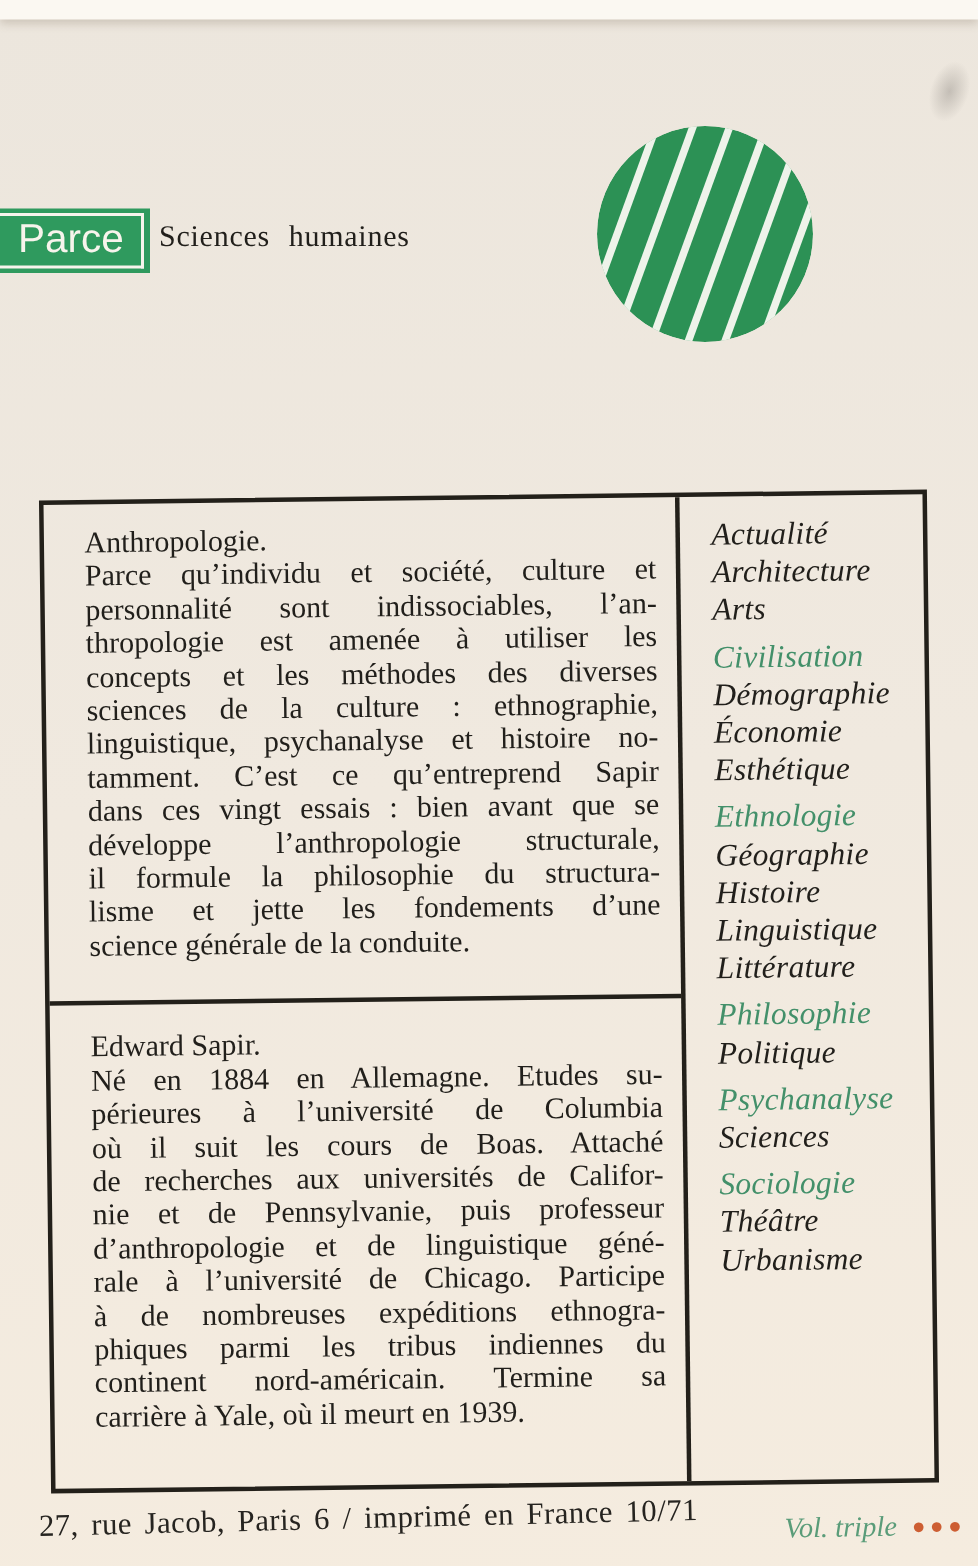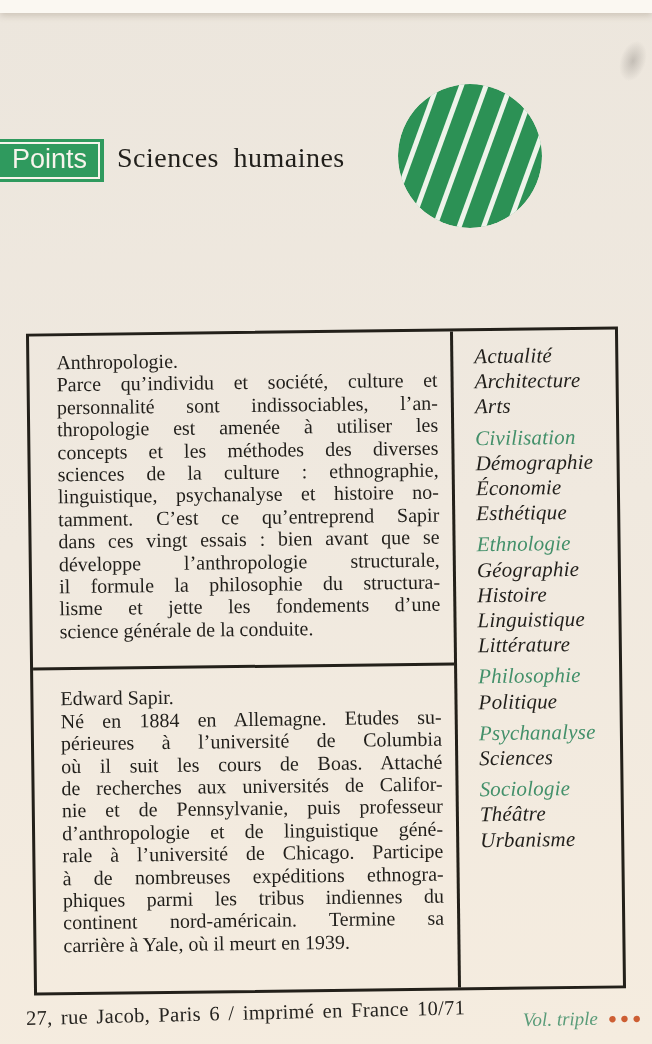--- a/index.html
+++ b/index.html
@@ -23,21 +23,21 @@
     background:#fbf8f2;box-shadow:0 3px 6px rgba(120,105,85,.25);}
   .smudge{position:absolute;right:6px;top:40px;width:26px;height:42px;border-radius:50%;
     background:radial-gradient(ellipse at center,rgba(90,85,80,.28),rgba(90,85,80,0) 70%);
     transform:rotate(18deg);}
   
   .brand-badge{position:absolute;left:0;top:139px;background:var(--brand-green);
     padding:3px 4px 3px 0;}
   .brand-inner{display:block;border:2px solid #f7f4ec;border-left:none;
     padding:0 11px 3px 12px;font-family:"Liberation Sans",sans-serif;
     font-size:27px;line-height:30px;color:#f7f4ec;}
-  .collection{position:absolute;left:117px;top:141px;font-size:28px;line-height:34px;
+  .collection{position:absolute;left:106px;top:141px;font-size:20px;line-height:34px;
     letter-spacing:.5px;word-spacing:7px;color:var(--ink);}
   
   .logo{position:absolute;left:397px;top:83px;width:146px;height:146px;}
   
   .panel{position:absolute;left:30px;top:330px;width:592px;
     border:3px solid var(--paper-line);display:flex;transform:rotate(-0.7deg);}
   .left-col{width:424px;border-right:3px solid var(--paper-line);}
   .book{padding:15px 13px 25px 27px;border-bottom:3px solid var(--paper-line);}
   .author{padding:17px 13px 36px 27px;}
   .sec-title{font-size:20px;line-height:22.4px;}
@@ -58,21 +58,21 @@
 </style>
 </head>
 <body>
 
 <div class="page">
 
   <div class="top-edge"></div>
   <div class="smudge"></div>
 
   <div class="brand-badge">
-    <span class="brand-inner">Points</span>
+    <span class="brand-inner">Parce</span>
   </div>
   <div class="collection">Sciences humaines</div>
 
   <div class="logo">
     <svg width="146" height="146" viewBox="0 0 146 146" aria-hidden="true">
       <defs>
           <clipPath id="logoClip">
             <circle cx="73" cy="73" r="72"></circle>
           </clipPath>
         </defs>

